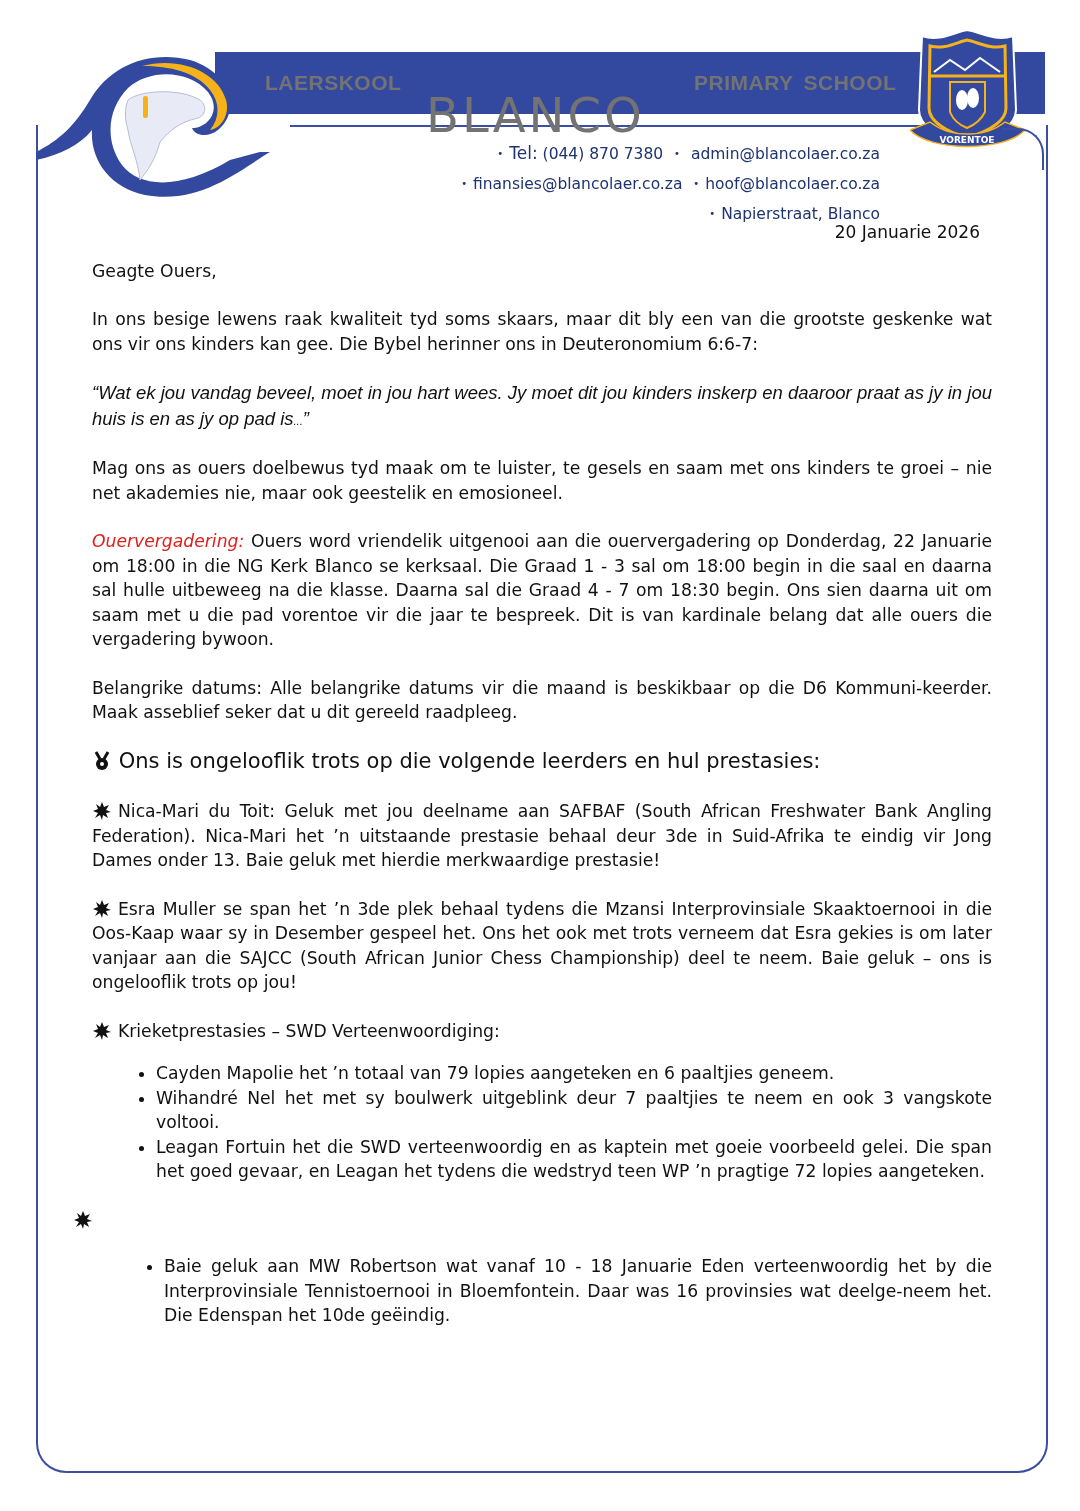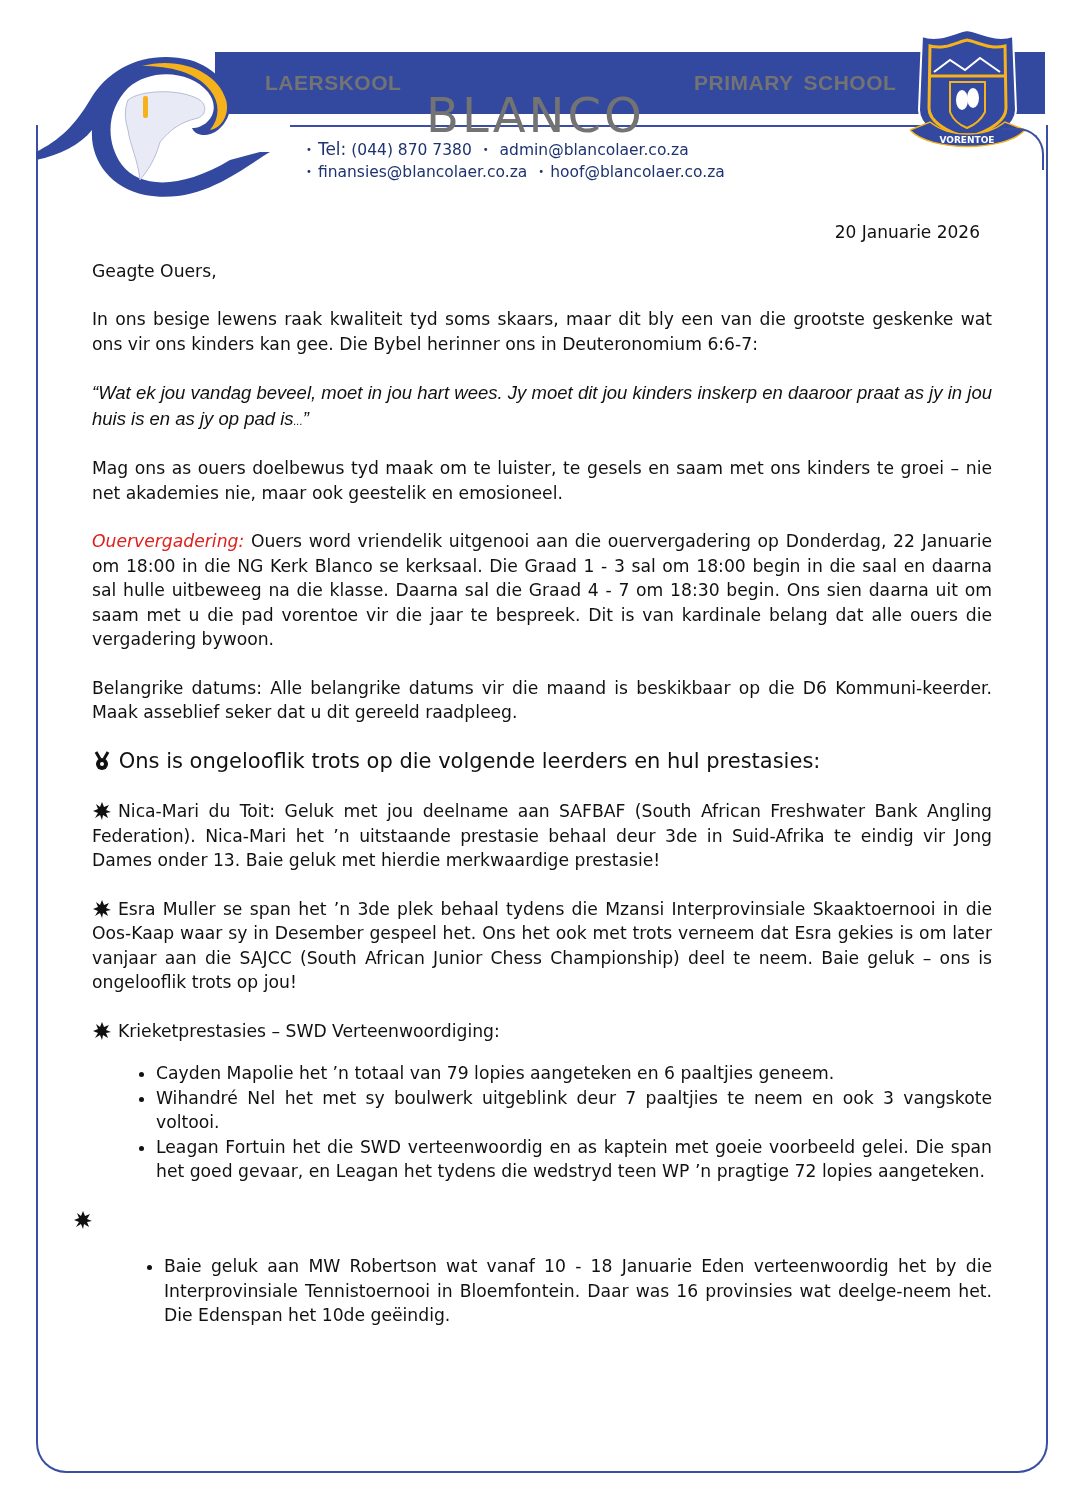--- a/index.html
+++ b/index.html
@@ -19,22 +19,22 @@
   .banner-text { position: absolute; top: 52px; height: 62px; display: flex; align-items: center; color: #737373; }
   .laerskool { left: 265px; font-family: "Liberation Sans", sans-serif; font-weight: bold; font-size: 21px; letter-spacing: 0.5px; }
   .blanco { left: 426px; font-family: "DejaVu Sans", sans-serif; font-size: 48px; letter-spacing: 3px; margin-top: 32px; }
   .primary { left: 694px; font-family: "Liberation Sans", sans-serif; font-weight: bold; font-size: 21px; letter-spacing: 0.5px; word-spacing: 4px; }
 
   
   .swirl { position: absolute; left: 30px; top: 30px; width: 240px; height: 170px; }
   .crest { position: absolute; left: 910px; top: 30px; width: 115px; height: 130px; }
 
   
-  .contact { position: absolute; left: 300px; top: 138px; width: 580px; text-align: left;
-             font-family: "DejaVu Sans", sans-serif; font-size: 15.5px; line-height: 22px; color: #1e3370; }
+  .contact { position: absolute; left: 300px; top: 138px; width: 580px; text-align: right;
+             font-family: "DejaVu Sans", sans-serif; font-size: 15.5px; line-height: 30px; color: #1e3370; }
   .contact .tel-label { font-size: 17px; }
   .contact .dot { font-size: 10px; vertical-align: 2px; margin: 0 6px; }
 
   
   .content { position: absolute; left: 92px; top: 220px; width: 900px; font-size: 17.2px; line-height: 24.5px; }
   .date { text-align: right; margin-right: 12px; margin-bottom: 14px; font-size: 17px; }
   p { margin: 0 0 24px 0; text-align: justify; }
   .quote { font-family: Liberation Sans, sans-serif; font-style: italic; font-size: 18.5px; line-height: 26px; margin-bottom: 22px; }
   .quote .ellipsis { font-size: 11px; }
   .red { color: #e0201c; font-style: italic; }
@@ -82,20 +82,23 @@
   <div>
     <span class="dot">•</span><span class="tel-label">Tel:</span>
     <span>(044) 870 7380</span>
     <span class="dot">•</span>
     <span>admin@blancolaer.co.za</span>
   </div>
   <div>
     <span class="dot">•</span><span>finansies@blancolaer.co.za</span>
     <span class="dot">•</span><span>hoof@blancolaer.co.za</span>
   </div>
+  <div>
+    <span class="dot">•</span><span>Napierstraat, Blanco</span>
+  </div>
 </div>
 
 <div class="content">
   <div class="date">20 Januarie 2026</div>
   <p>Geagte Ouers,</p>
   <p>In ons besige lewens raak kwaliteit tyd soms skaars, maar dit bly een van die grootste geskenke wat ons vir ons kinders kan gee. Die Bybel herinner ons in Deuteronomium 6:6-7:</p>
   <p class="quote"><span>“Wat ek jou vandag beveel, moet in jou hart wees. Jy moet dit jou kinders inskerp en daaroor praat as jy in jou huis is en as jy op pad is</span><span class="ellipsis">...</span><span>”</span></p>
   <p>Mag ons as ouers doelbewus tyd maak om te luister, te gesels en saam met ons kinders te groei – nie net akademies nie, maar ook geestelik en emosioneel.</p>
   <p><span class="red">Ouervergadering:</span><span> Ouers word vriendelik uitgenooi aan die ouervergadering op Donderdag, 22 Januarie om 18:00 in die NG Kerk Blanco se kerksaal. Die Graad 1 - 3 sal om 18:00 begin in die saal en daarna sal hulle uitbeweeg na die klasse. Daarna sal die Graad 4 - 7 om 18:30 begin. Ons sien daarna uit om saam met u die pad vorentoe vir die jaar te bespreek. Dit is van kardinale belang dat alle ouers die vergadering bywoon.</span></p>
   <p><span class="bold-lbl">Belangrike datums:</span><span> Alle belangrike datums vir die maand is beskikbaar op die D6 Kommuni-keerder. Maak asseblief seker dat u dit gereeld raadpleeg.</span></p>

